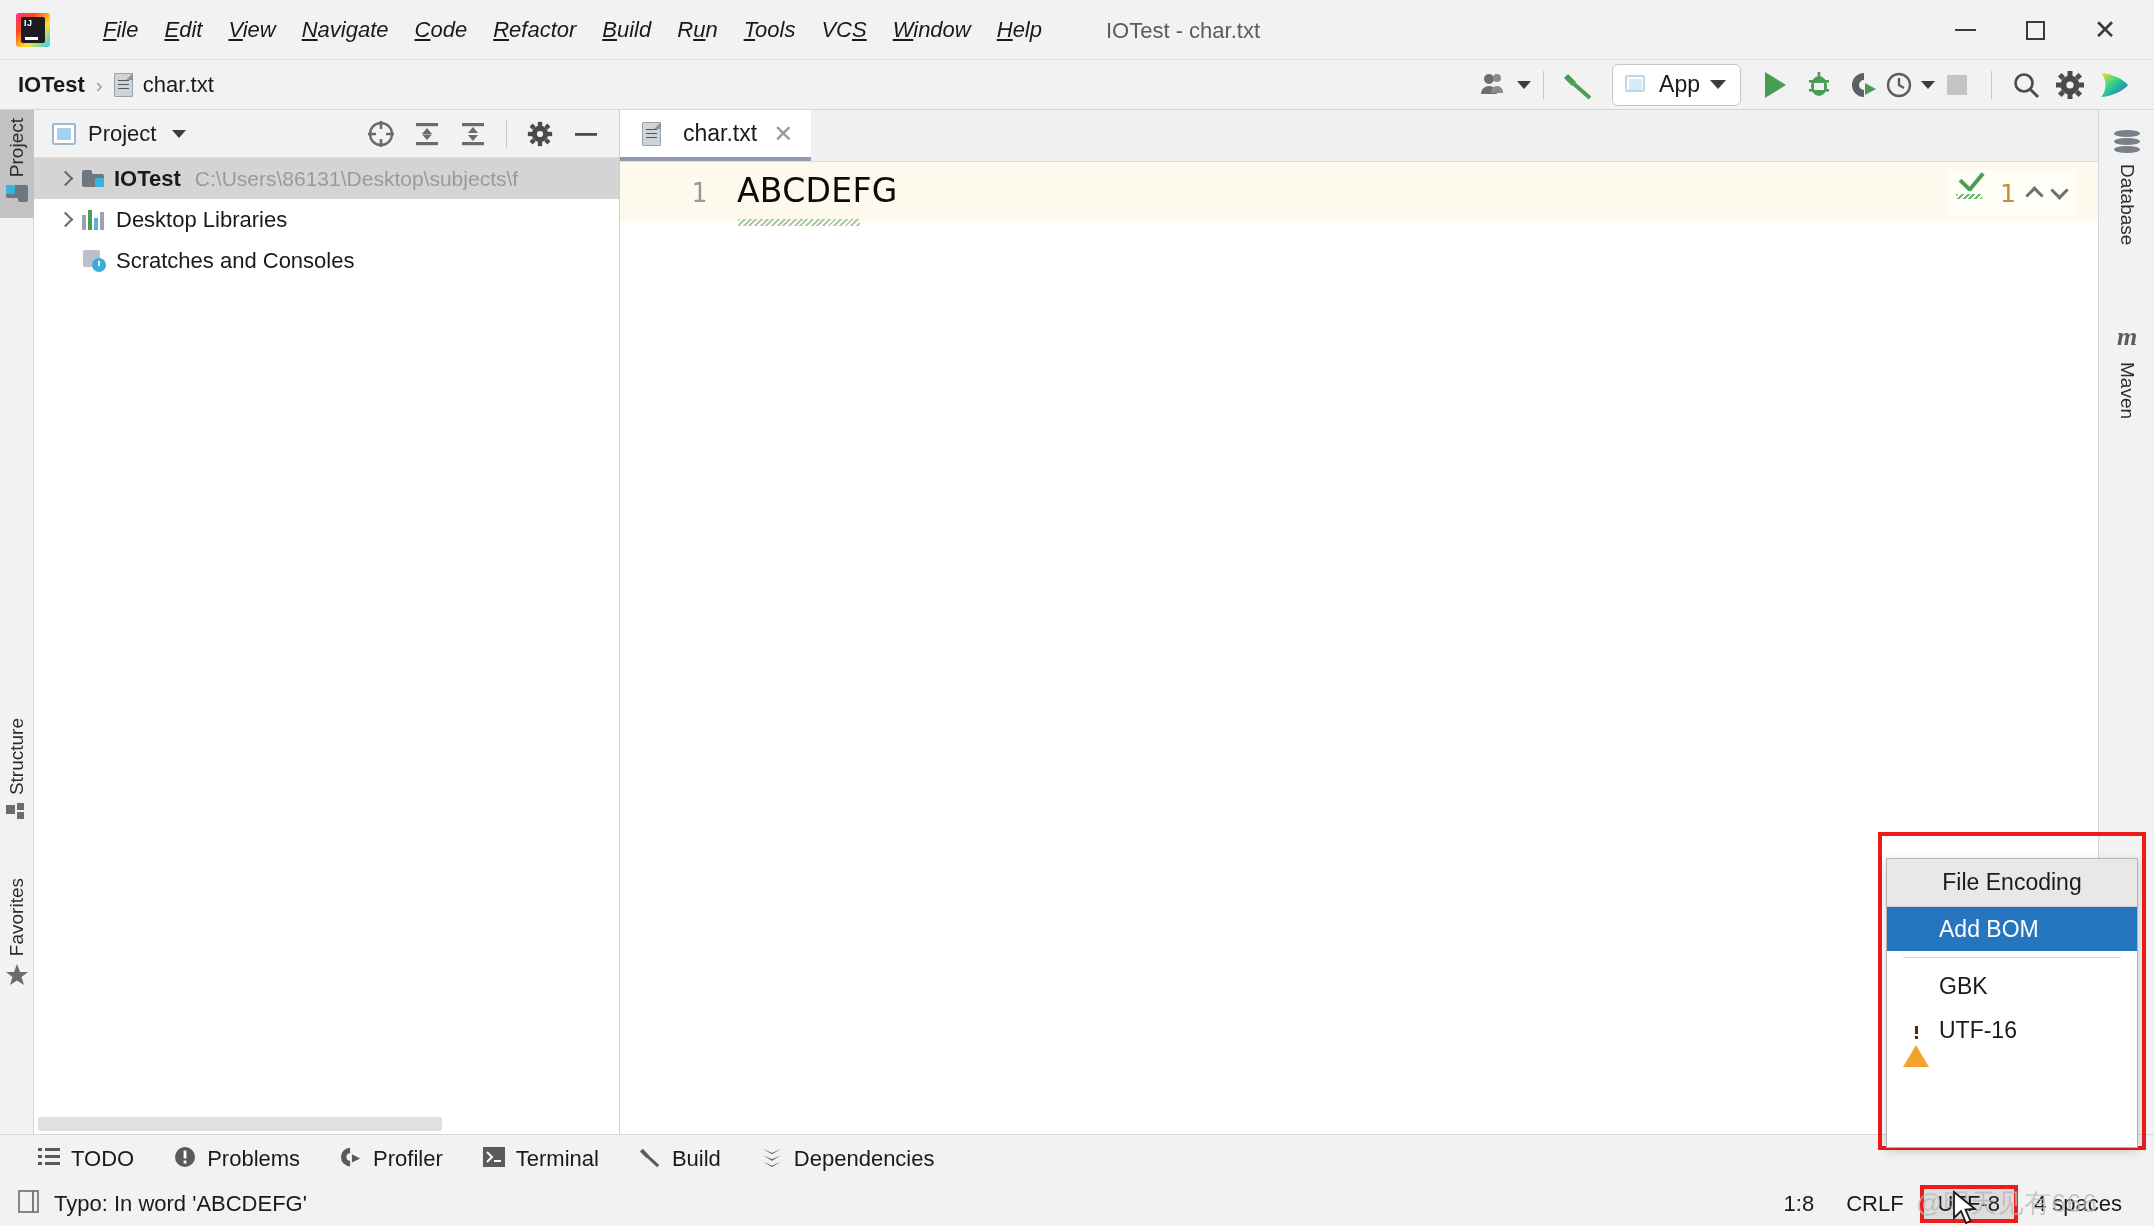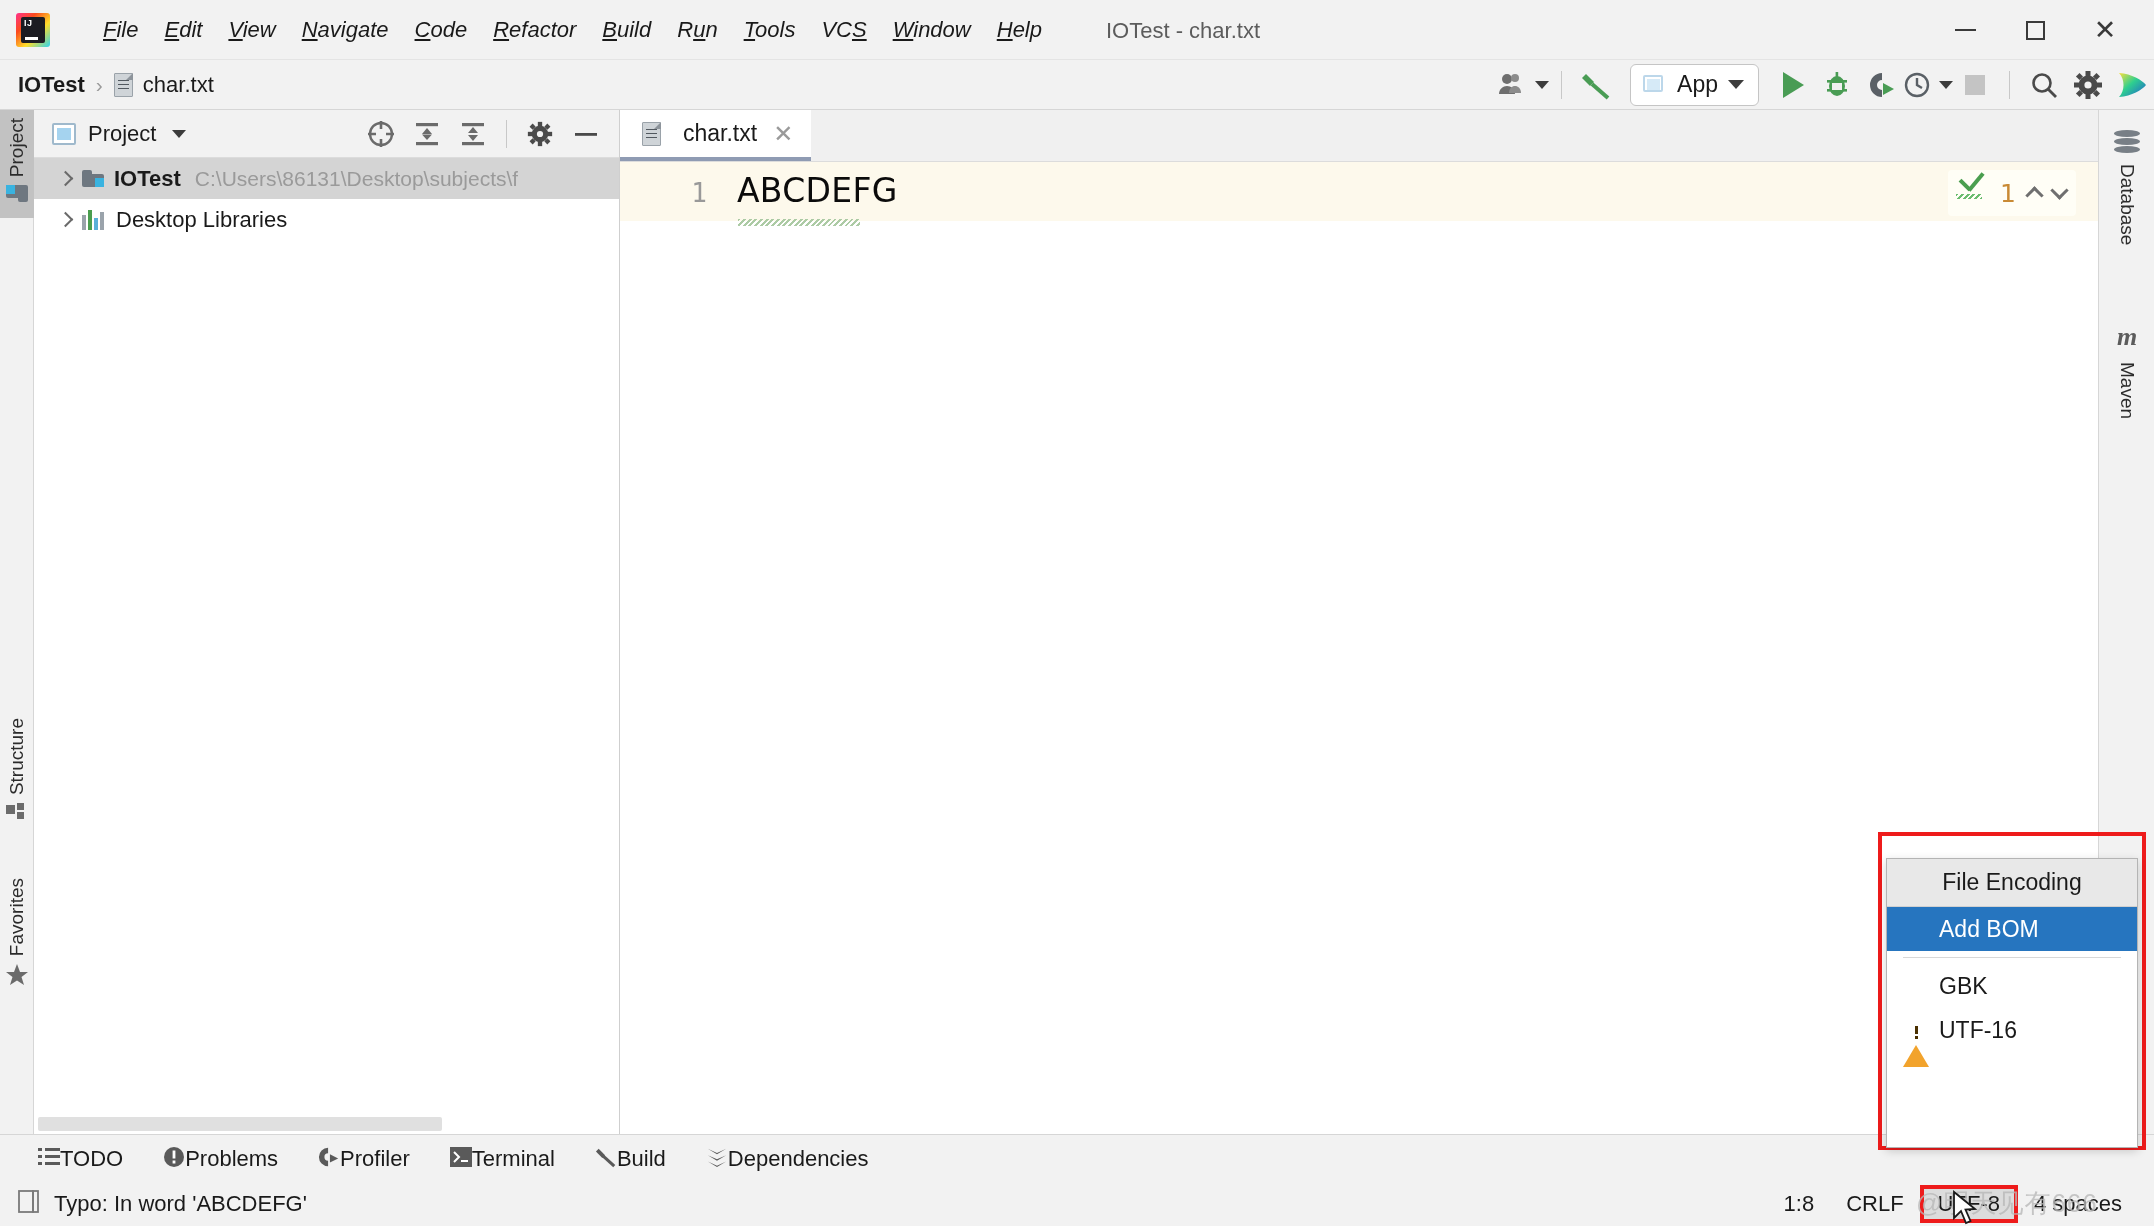--- a/index.html
+++ b/index.html
@@ -55,21 +55,21 @@
   .crumb-text { font-size: 22px; color: #1a1a1a; font-weight: 700; }
   .crumb-sep { font-size: 21px; color: #9a9a9a; margin: 0 11px; }
   .crumb-file { font-size: 22px; color: #1a1a1a; font-weight: 400; }
 
   .file-ico { width: 19px; height: 24px; position: relative; display:inline-block; margin-right: 10px; vertical-align: -4px; }
   .file-ico .pg { position: absolute; inset: 0; background: #cfd4d8; border: 1px solid #9aa2a9; border-radius: 1px; }
   .file-ico .fold { position: absolute; right: 0; top: 0; border-width: 0 0 7px 7px;
     border-style: solid; border-color: transparent transparent #8d949b transparent; }
   .file-ico .ln { position: absolute; left: 4px; width: 11px; height: 1.5px; background: #51585f; }
 
-  .toolbar-right { margin-left: auto; display: flex; align-items: center; gap: 0px;}
+  .toolbar-right { margin-left: auto; display: flex; align-items: center; padding-right: 18px; gap: 0px;}
   .tb-btn { display: flex; align-items: center; justify-content: center; height: 44px; min-width: 44px;
     cursor: default; }
   .tb-sep { width: 1px; height: 28px; background: #c8c8c8; margin: 0 12px; }
 
   .runcfg {
     display: flex; align-items: center; gap: 10px; height: 42px;
     border: 1px solid #c5c5c5; border-radius: 6px; background: #fff;
     padding: 0 14px 0 12px; margin: 0 12px;
   }
   .runcfg-label { font-size: 23px; color: #1a1a1a; }
@@ -188,21 +188,21 @@
   .db-ico { width: 26px; height: 24px; position: relative; }
   .db-ico i { position: absolute; left: 0; width: 26px; height: 7px; border-radius: 50%; background: #787f86; }
   .maven-m { font: italic 700 26px "Liberation Serif", serif; color: #5c5c5c; }
 
   
   .botbar {
     position: absolute; left: 0; top: 1134px; width: 2154px; height: 48px;
     background: #f2f2f2; border-top: 1px solid #d6d6d6; display: flex; align-items: center;
     padding-left: 18px; gap: 0px;
   }
-  .bb-item { display: flex; align-items: center; padding: 0 20px; height: 46px; cursor: default; }
+  .bb-item { display: flex; align-items: center; gap: 11px; padding: 0 20px; height: 46px; cursor: default; }
   .bb-label { font-size: 22px; color: #1a1a1a; }
 
   .statusbar {
     position: absolute; left: 0; top: 1182px; width: 2154px; height: 44px;
     background: #f2f2f2; display: flex; align-items: center; padding-left: 18px;
   }
   .sb-msg { font-size: 22px; color: #1a1a1a; margin-left: 14px; }
   .sb-right { margin-left: auto; display: flex; align-items: center; gap: 0; padding-right: 16px; }
   .sb-cell { font-size: 22px; color: #1a1a1a; padding: 4px 16px; cursor: default; white-space: nowrap;}
   .sb-cell.enc { background: #dcdcdc; border: 4px solid #ee1b1b; padding: 2px 14px; position: relative; z-index: 5;}
@@ -477,20 +477,28 @@
             <span class="chev"></span>
           </span>
         <span class="ticon lib-ico">
           <i></i>
             <i></i>
             <i></i>
             <i></i>
         </span>
         <span class="tlabel">Desktop Libraries</span>
       </div>
+      <div class="trow">
+        <span class="arrow empty"></span>
+        <span class="ticon scratch-ico">
+          <span class="p"></span>
+            <span class="c"></span>
+        </span>
+        <span class="tlabel">Scratches and Consoles</span>
+      </div>
     </div>
     <div class="hscroll">
       <div class="thumb"></div>
     </div>
   </div>
 
   <div class="editor-area">
     <div class="tabbar">
       <div class="etab">
         <span class="file-ico">

